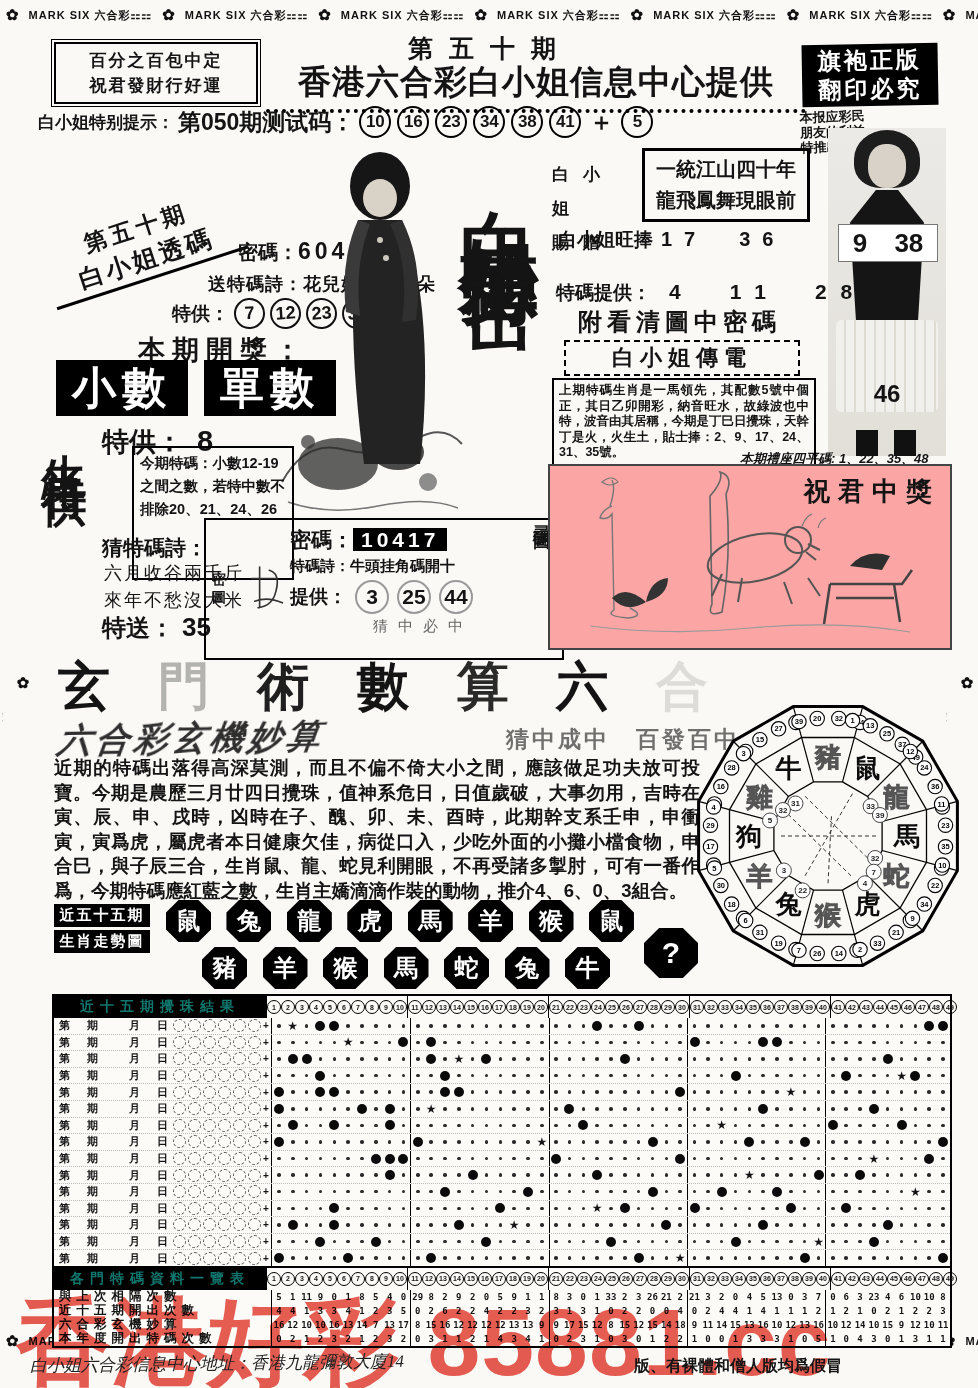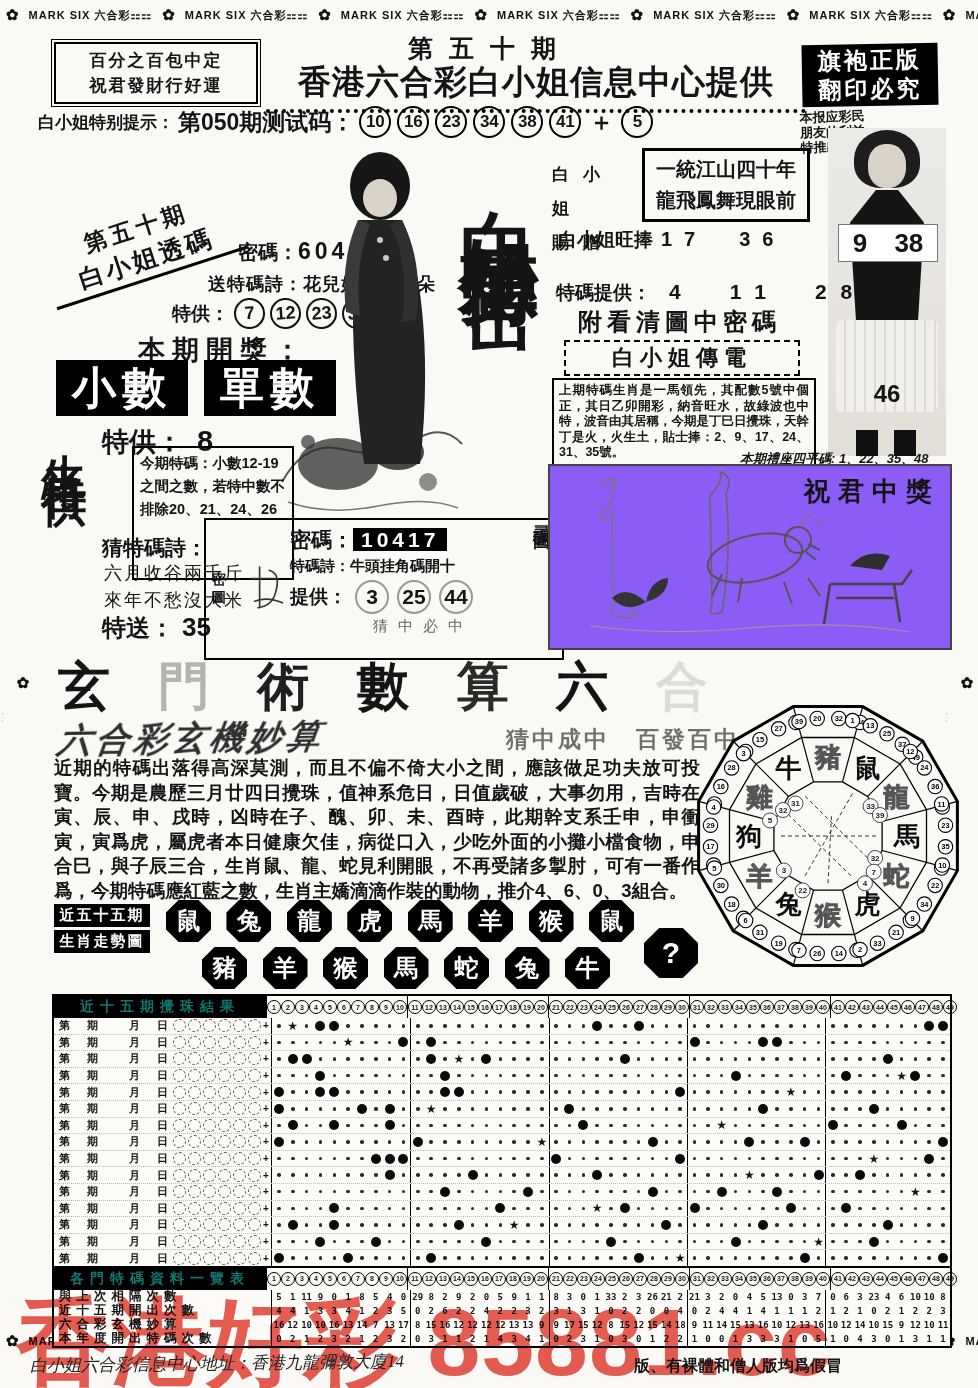--- a/index.html
+++ b/index.html
@@ -87,21 +87,21 @@
   #wang-line{left:558px;top:226px;font-size:19px;font-weight:bold;}
   #wang-line b{font-size:20px;letter-spacing:12px;margin-left:8px;}
   #sentence{left:556px;top:252px;font-size:17.5px;font-weight:bold;}
   #tema-line{left:556px;top:278px;font-size:19px;font-weight:bold;}
   #tema-line b{font-size:21px;letter-spacing:14px;margin-left:18px;}
   #see-note{left:578px;top:306px;font-size:24px;font-weight:900;letter-spacing:5px;font-family:"Liberation Serif",serif;}
   #dashed-box{left:564px;top:340px;width:232px;height:32px;border:2.5px dashed #000;display:flex;align-items:center;
     justify-content:center;font-size:22px;font-weight:900;letter-spacing:6px;}
   #analysis-box{left:552px;top:378px;width:250px;height:82px;border:2px solid #000;padding:3px 5px;font-size:12.5px;
     font-weight:bold;line-height:15.5px;text-align:justify;}
-  #wish-box{left:548px;top:464px;width:400px;height:182px;border:2px solid #444;background:#8b5cf6;}
+  #wish-box{left:548px;top:464px;width:400px;height:182px;border:2px solid #444;background:#fca5a5;}
   #wish-text{position:absolute;right:10px;top:8px;font-size:26px;font-weight:900;letter-spacing:8px;font-family:"Liberation Serif",serif;}
   
   #banner2{left:58px;top:652px;width:650px;display:flex;justify-content:space-between;font-size:52px;font-weight:900;
     font-family:"Liberation Serif",serif;}
   #banner3-left{left:58px;top:716px;font-size:34px;font-weight:900;font-style:italic;transform:skewX(-8deg) rotate(-1deg);
     filter:blur(0.6px);opacity:.88;letter-spacing:4px;}
   #banner3-right{left:506px;top:724px;font-size:23px;font-weight:900;letter-spacing:3px;opacity:.6;filter:blur(0.4px);}
   #fortune{left:54px;top:756px;width:646px;font-size:18.5px;font-weight:600;line-height:24.5px;text-align:justify;}
   
   #wheel{left:690px;top:698px;width:276px;height:276px;}

